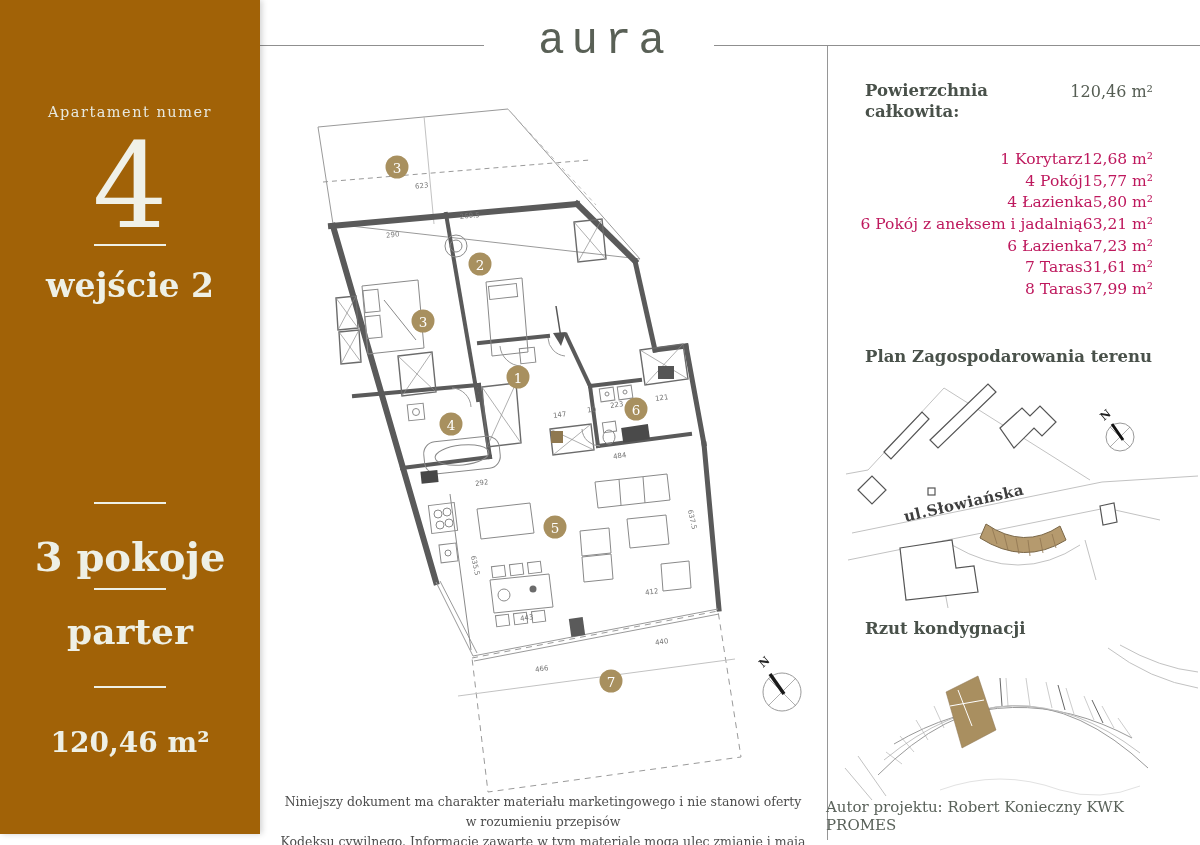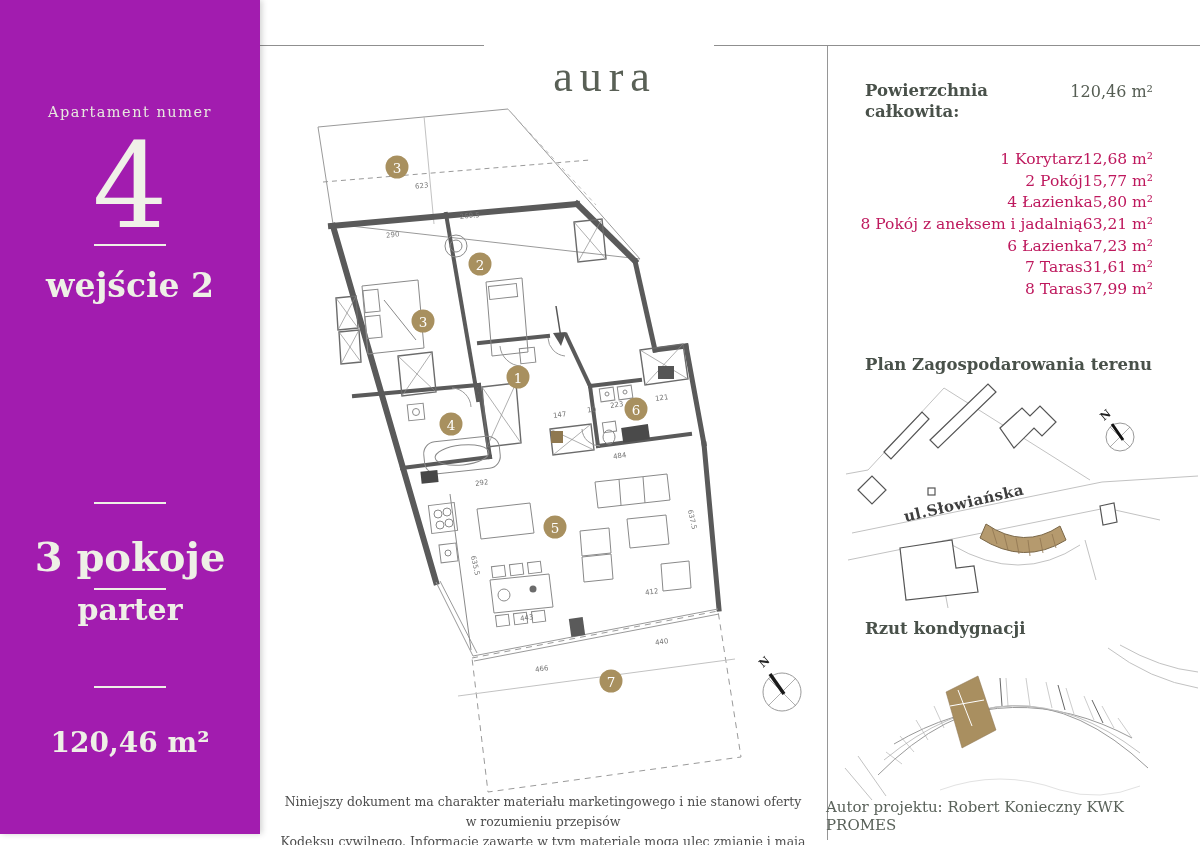--- a/index.html
+++ b/index.html
@@ -1,30 +1,30 @@
 <!DOCTYPE html>
 <html><head>
 <meta charset="utf-8">
 <style>
   html,body{margin:0;padding:0;background:#e8e8e8;}
   .page{position:relative;width:1200px;height:845px;background:#ffffff;overflow:hidden;
         font-family:"DejaVu Serif","Liberation Serif",serif;}
   .abs{position:absolute;}
   
-  .sidebar{left:0;top:0;width:260px;height:834px;background:#a21caf;color:#ecede4;
+  .sidebar{left:0;top:0;width:260px;height:834px;background:#a16207;color:#ecede4;
            box-shadow:2px 0 6px rgba(0,0,0,.18);}
   .sb-label{position:absolute;top:104px;left:0;width:100%;text-align:center;
             font-size:14.5px;letter-spacing:1.5px;color:#e7e8df;}
   .sb-number{position:absolute;top:122px;left:0;width:100%;text-align:center;
              font-size:118px;font-weight:400;line-height:1.1;color:#f0f1e8;}
   .sb-rule{position:absolute;left:94px;width:72px;height:2px;background:#eef0e6;}
   .sb-text{position:absolute;left:0;width:100%;text-align:center;color:#eef0e6;font-weight:bold;}
   
-  .logo{left:525px;top:16px;width:160px;text-align:center;font-family:Liberation Serif, serif;
-        font-weight:200;font-size:44px;letter-spacing:7px;color:#596056;margin-top:35px;}
+  .logo{left:525px;top:16px;width:160px;text-align:center;font-family:Liberation Mono, monospace;
+        font-weight:200;font-size:44px;letter-spacing:7px;color:#596056;}
   .hrule{top:45px;height:1px;background:#8f8f8f;}
   .vdivider{left:827px;top:46px;width:1px;height:794px;background:#969696;}
   
   .summary-title{left:865px;top:80px;width:170px;font-size:16.5px;font-weight:bold;
                  color:#49514a;line-height:21px;}
   .summary-total{left:1000px;top:82px;width:153px;text-align:right;font-size:16px;color:#555d53;}
   .room-list{left:865px;top:150px;width:288px;}
   .room-row{display:flex;justify-content:flex-end;height:21.7px;font-size:15.5px;color:#be185d;}
   .room-name{white-space:nowrap;}
   .room-area{white-space:nowrap;}
@@ -318,62 +318,62 @@
   <div class="abs vdivider"></div>
 
   <aside class="abs sidebar">
     <div class="sb-label">Apartament numer</div>
     <div class="sb-number">4</div>
     <div class="sb-rule" style="top:244px;"></div>
     <div class="sb-text" style="top:266px;font-size:33px;">wejście 2</div>
     <div class="sb-rule" style="top:502px;"></div>
     <div class="sb-text" style="top:533px;font-size:40px;">3 pokoje</div>
     <div class="sb-rule" style="top:588px;"></div>
-    <div class="sb-text" style="top:592px;font-size:30px;text-align:center;">parter</div>
+    <div class="sb-text" style="top:610px;font-size:36px;text-align:center;">parter</div>
     <div class="sb-rule" style="top:686px;"></div>
     <div class="sb-text" style="top:726px;font-size:28px;">120,46 m²</div>
   </aside>
 
   <div class="abs summary-title">
     <span>Powierzchnia</span><br>
     <span>całkowita:</span>
   </div>
   <div class="abs summary-total">120,46 m²</div>
   <div class="abs room-list" id="room-list">
       <div class="room-row">
         <span class="room-name">1 Korytarz</span>
         <span class="room-area">12,68 m²</span>
       </div>
       <div class="room-row">
-        <span class="room-name">2 Pokój</span>
+        <span class="room-name">4 Pokój</span>
         <span class="room-area">15,77 m²</span>
       </div>
       <div class="room-row">
         <span class="room-name">4 Łazienka</span>
         <span class="room-area">5,80 m²</span>
       </div>
       <div class="room-row">
-        <span class="room-name">8 Pokój z aneksem i jadalnią</span>
+        <span class="room-name">6 Pokój z aneksem i jadalnią</span>
         <span class="room-area">63,21 m²</span>
       </div>
       <div class="room-row">
         <span class="room-name">6 Łazienka</span>
         <span class="room-area">7,23 m²</span>
       </div>
       <div class="room-row">
         <span class="room-name">7 Taras</span>
         <span class="room-area">31,61 m²</span>
       </div>
       <div class="room-row">
         <span class="room-name">8 Taras</span>
         <span class="room-area">37,99 m²</span>
       </div>
     </div>
 
-  <div class="abs section-title" style="top:355px;">Plan Zagospodarowania terenu</div>
+  <div class="abs section-title" style="top:347px;">Plan Zagospodarowania terenu</div>
   <div class="abs section-title" style="top:619px;">Rzut kondygnacji</div>
   <div class="abs author">Autor projektu: Robert Konieczny KWK PROMES</div>
 
   <div class="abs disclaimer">
     <span>Niniejszy dokument ma charakter materiału marketingowego i nie stanowi oferty w rozumieniu przepisów</span><br>
     <span>Kodeksu cywilnego. Informacje zawarte w tym materiale mogą ulec zmianie i mają jedynie charakter informacyjny.</span>
   </div>
 </div>
 
 </body></html>

